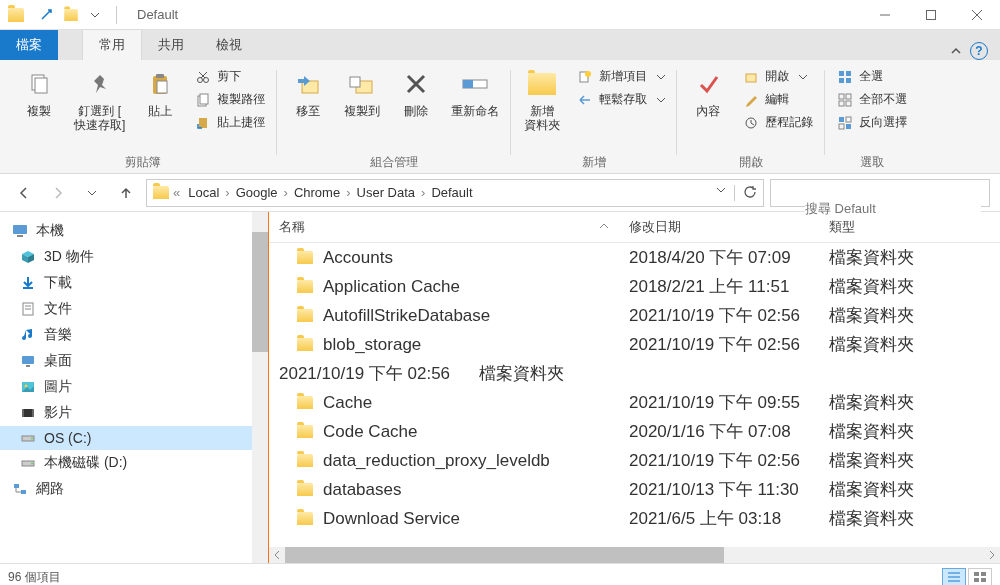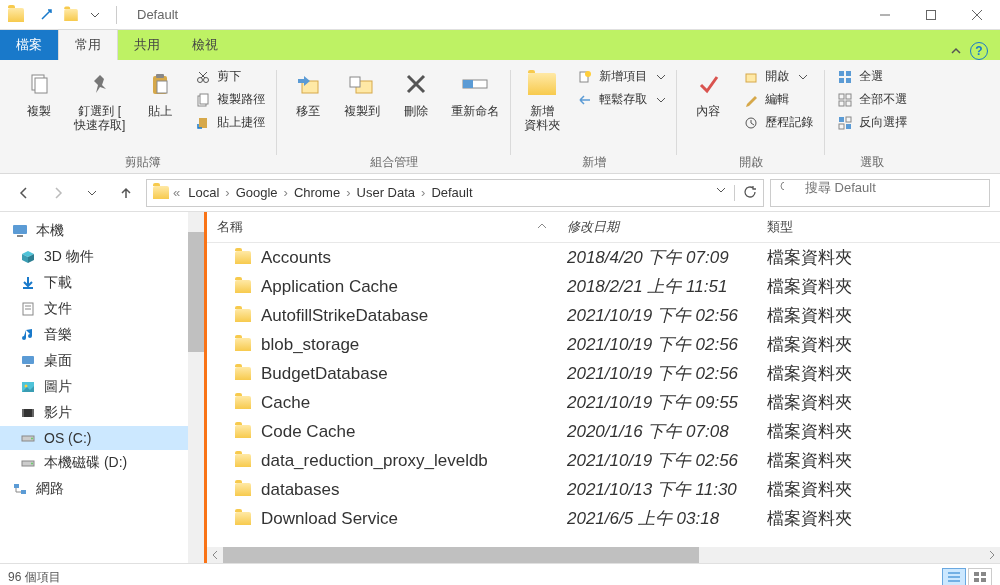--- a/index.html
+++ b/index.html
@@ -8,24 +8,24 @@
 .titlebar { height: 30px; display: flex; align-items: center; border-bottom: 1px solid #e0e0e0; }
 .titlebar-left { display: flex; align-items: center; gap: 6px; padding-left: 8px; }
 .folder-ico { width: 16px; height: 14px; background: linear-gradient(#ffe9a6,#f7ca4d); border-radius: 2px 2px 0 0; position: relative; }
 .folder-ico:before { content:""; position:absolute; top:-3px; left:0; width:7px; height:3px; background:#f7ca4d; border-radius:2px 2px 0 0;}
 .qat { display:flex; gap:2px; margin-left:6px;}
 .qat-btn { width:22px; height:22px; display:flex; align-items:center; justify-content:center; }
 .title-text { margin-left: 10px; color:#666; font-size:13px;}
 .winbtns { margin-left:auto; display:flex; }
 .winbtn { width:46px; height:30px; display:flex; align-items:center; justify-content:center; color:#666;}
 
-.tabs { height: 30px; display:flex; align-items:flex-end; background:#bef264; }
+.tabs { height: 30px; display:flex; align-items:flex-end; background:#e5e5e5; }
 .tab { padding: 6px 16px; font-size:13px; color:#444; cursor:default;}
 .tab.file { background:#1979ca; color:#fff; }
-.tab.active { background:#f5f5f5; border:1px solid #dadada; border-bottom:none;}
+.tab.active { background:#f5f5f5; border:1px solid #dadada; border-bottom:none;margin-left:24px;}
 .tabs-right { margin-left:auto; padding-right:12px; display:flex; gap:8px; align-items:center;}
 .help-circle { width:18px; height:18px; border:1.5px solid #1979ca; border-radius:50%; display:flex; align-items:center; justify-content:center; color:#1979ca; font-size:12px; font-weight:bold;}
 
 .ribbon { height: 114px; background:#f5f5f5; border-bottom:1px solid #dadada; display:flex; padding: 4px 8px 0 8px; }
 .group { display:flex; flex-direction:column; align-items:center; padding:0 6px; position:relative;}
 .group:after { content:""; position:absolute; right:0; top:6px; bottom:18px; width:1px; background:#dadada;}
 .group:last-child:after { display:none;}
 .group-body { display:flex; align-items:flex-start; gap:4px; flex:1;}
 .group-label { font-size:12px; color:#666; padding:2px 0;}
 .rbtn-lg { display:flex; flex-direction:column; align-items:center; gap:4px; padding:4px 6px; min-width:50px;}
@@ -35,36 +35,36 @@
 .ico32 { width:32px; height:32px; display:flex; align-items:center; justify-content:center;}
 .ico16 { width:16px; height:16px; display:flex; align-items:center; justify-content:center;}
 
 .navbar { height:38px; display:flex; align-items:center; padding:4px 10px; gap:6px; border-bottom:1px solid #e0e0e0;}
 .navbtn { width:28px; height:28px; display:flex; align-items:center; justify-content:center; color:#666; border-radius:2px;}
 .navbtn.disabled { color:#bbb; }
 .addr { flex:1; height:28px; border:1px solid #ccc; display:flex; align-items:center; padding:0 6px; gap:2px; font-size:13px;}
 .crumb { padding:2px 4px; cursor:default;}
 .crumb-sep { color:#888; padding:0 2px;}
 .addr-right { margin-left:auto; display:flex; gap:4px;}
-.search { width:220px; height:28px; border:1px solid #ccc; display:flex; align-items:flex-start; padding:0 8px; gap:21px; color:#888;}
+.search { width:220px; height:28px; border:1px solid #ccc; display:flex; align-items:flex-end; padding:0 8px; gap:21px; color:#888;flex-direction:column;}
 .search input { border:none; outline:none; flex:1; font-size:13px;}
 
 .maingrid { display:flex; height: calc(585px - 30px - 30px - 114px - 38px - 22px); }
-.sidebar { width:207px; border-right:3px solid #f97316; overflow-y:auto; position:relative;}
+.sidebar { width:269px; border-right:1px solid #f97316; overflow-y:auto; position:relative;}
 .sidebar-scroll { position:absolute; right:0; top:0; width:16px; height:100%; background:#f0f0f0;}
 .sidebar-inner { padding:6px 0;}
 .side-item { display:flex; align-items:center; gap:8px; padding:4px 8px 4px 20px; font-size:14px;}
 .side-item.selected { background:#cce8ff;}
 .side-item.sub { padding-left:20px;}
 .side-item.root { padding-left:12px; font-weight:500;}
 
 .content { flex:1; display:flex; flex-direction:column; overflow:hidden;}
 .cols { display:flex; padding:6px 10px; border-bottom:1px solid #e8e8e8; font-size:13px; color:#444;}
 .col-name { flex:0 0 350px; display:flex; align-items:center; gap:8px;}
-.col-date { flex:0 0 200px;font-style:italic;}
+.col-date { flex:0 0 200px;}
 .col-type { flex:1;}
 .rows { flex:1; overflow-y:auto;}
 .row { display:flex; padding:3px 10px; font-size:17px; align-items:center;}
 .row .col-name { display:flex; align-items:center; gap:10px; padding-left:18px;}
 .hscroll { height:16px; background:#f0f0f0; display:flex;}
 .hscroll-thumb { height:100%; background:#c0c0c0; }
 
 .status { height:22px; border-top:1px solid #e0e0e0; display:flex; align-items:center; padding:13px 8px; font-size:12px; color:#555;}
 .status-right { margin-left:auto; display:flex; gap:2px;}
 .viewbtn { width:24px; height:18px; border:1px solid #ccc; display:flex; align-items:center; justify-content:center;}
@@ -548,24 +548,20 @@
         </div>
         <div class="row">
           <div class="col-name">
             <span class="folder-ico" style="width:16px;height:13px"></span>
             <span>blob_storage</span>
           </div>
           <div class="col-date">2021/10/19 下午 02:56</div>
           <div class="col-type">檔案資料夾</div>
         </div>
         <div class="row">
-          <div class="col-name">
-            <span class="folder-ico" style="width:16px;height:13px"></span>
-            <span>BudgetDatabase</span>
-          </div>
           <div class="col-date">2021/10/19 下午 02:56</div>
           <div class="col-type">檔案資料夾</div>
         </div>
         <div class="row">
           <div class="col-name">
             <span class="folder-ico" style="width:16px;height:13px"></span>
             <span>Cache</span>
           </div>
           <div class="col-date">2021/10/19 下午 09:55</div>
           <div class="col-type">檔案資料夾</div>

